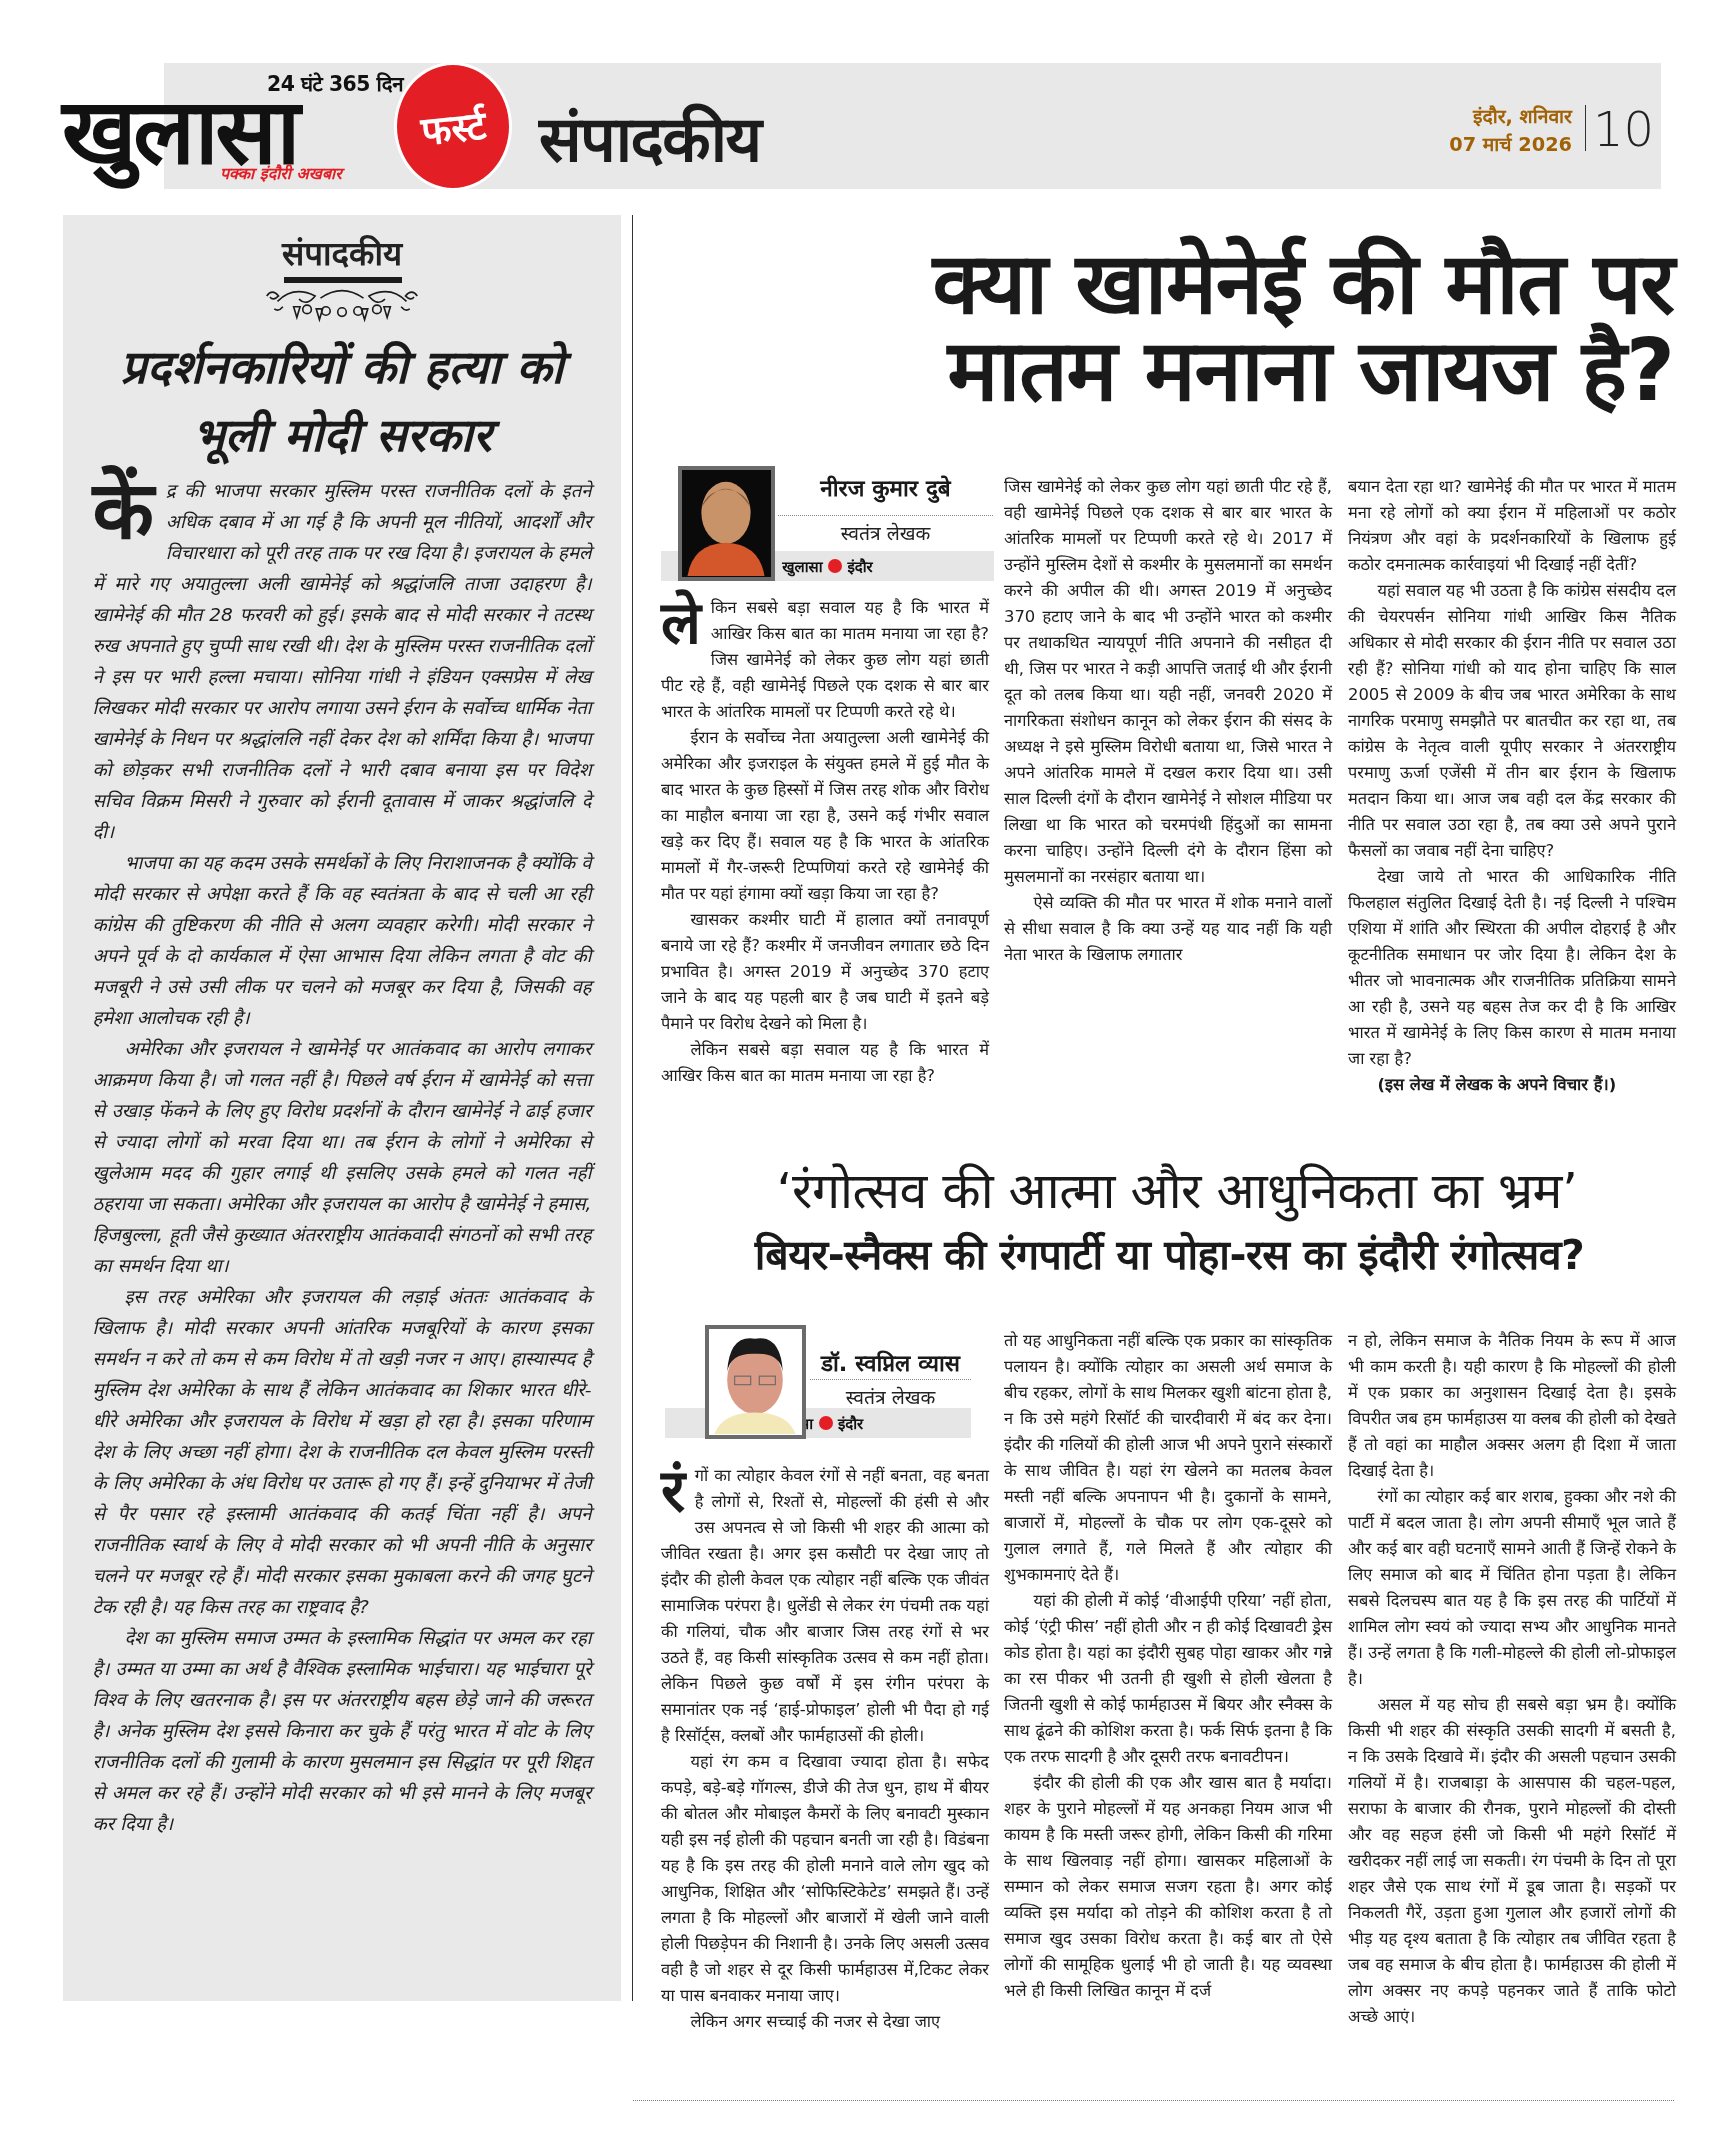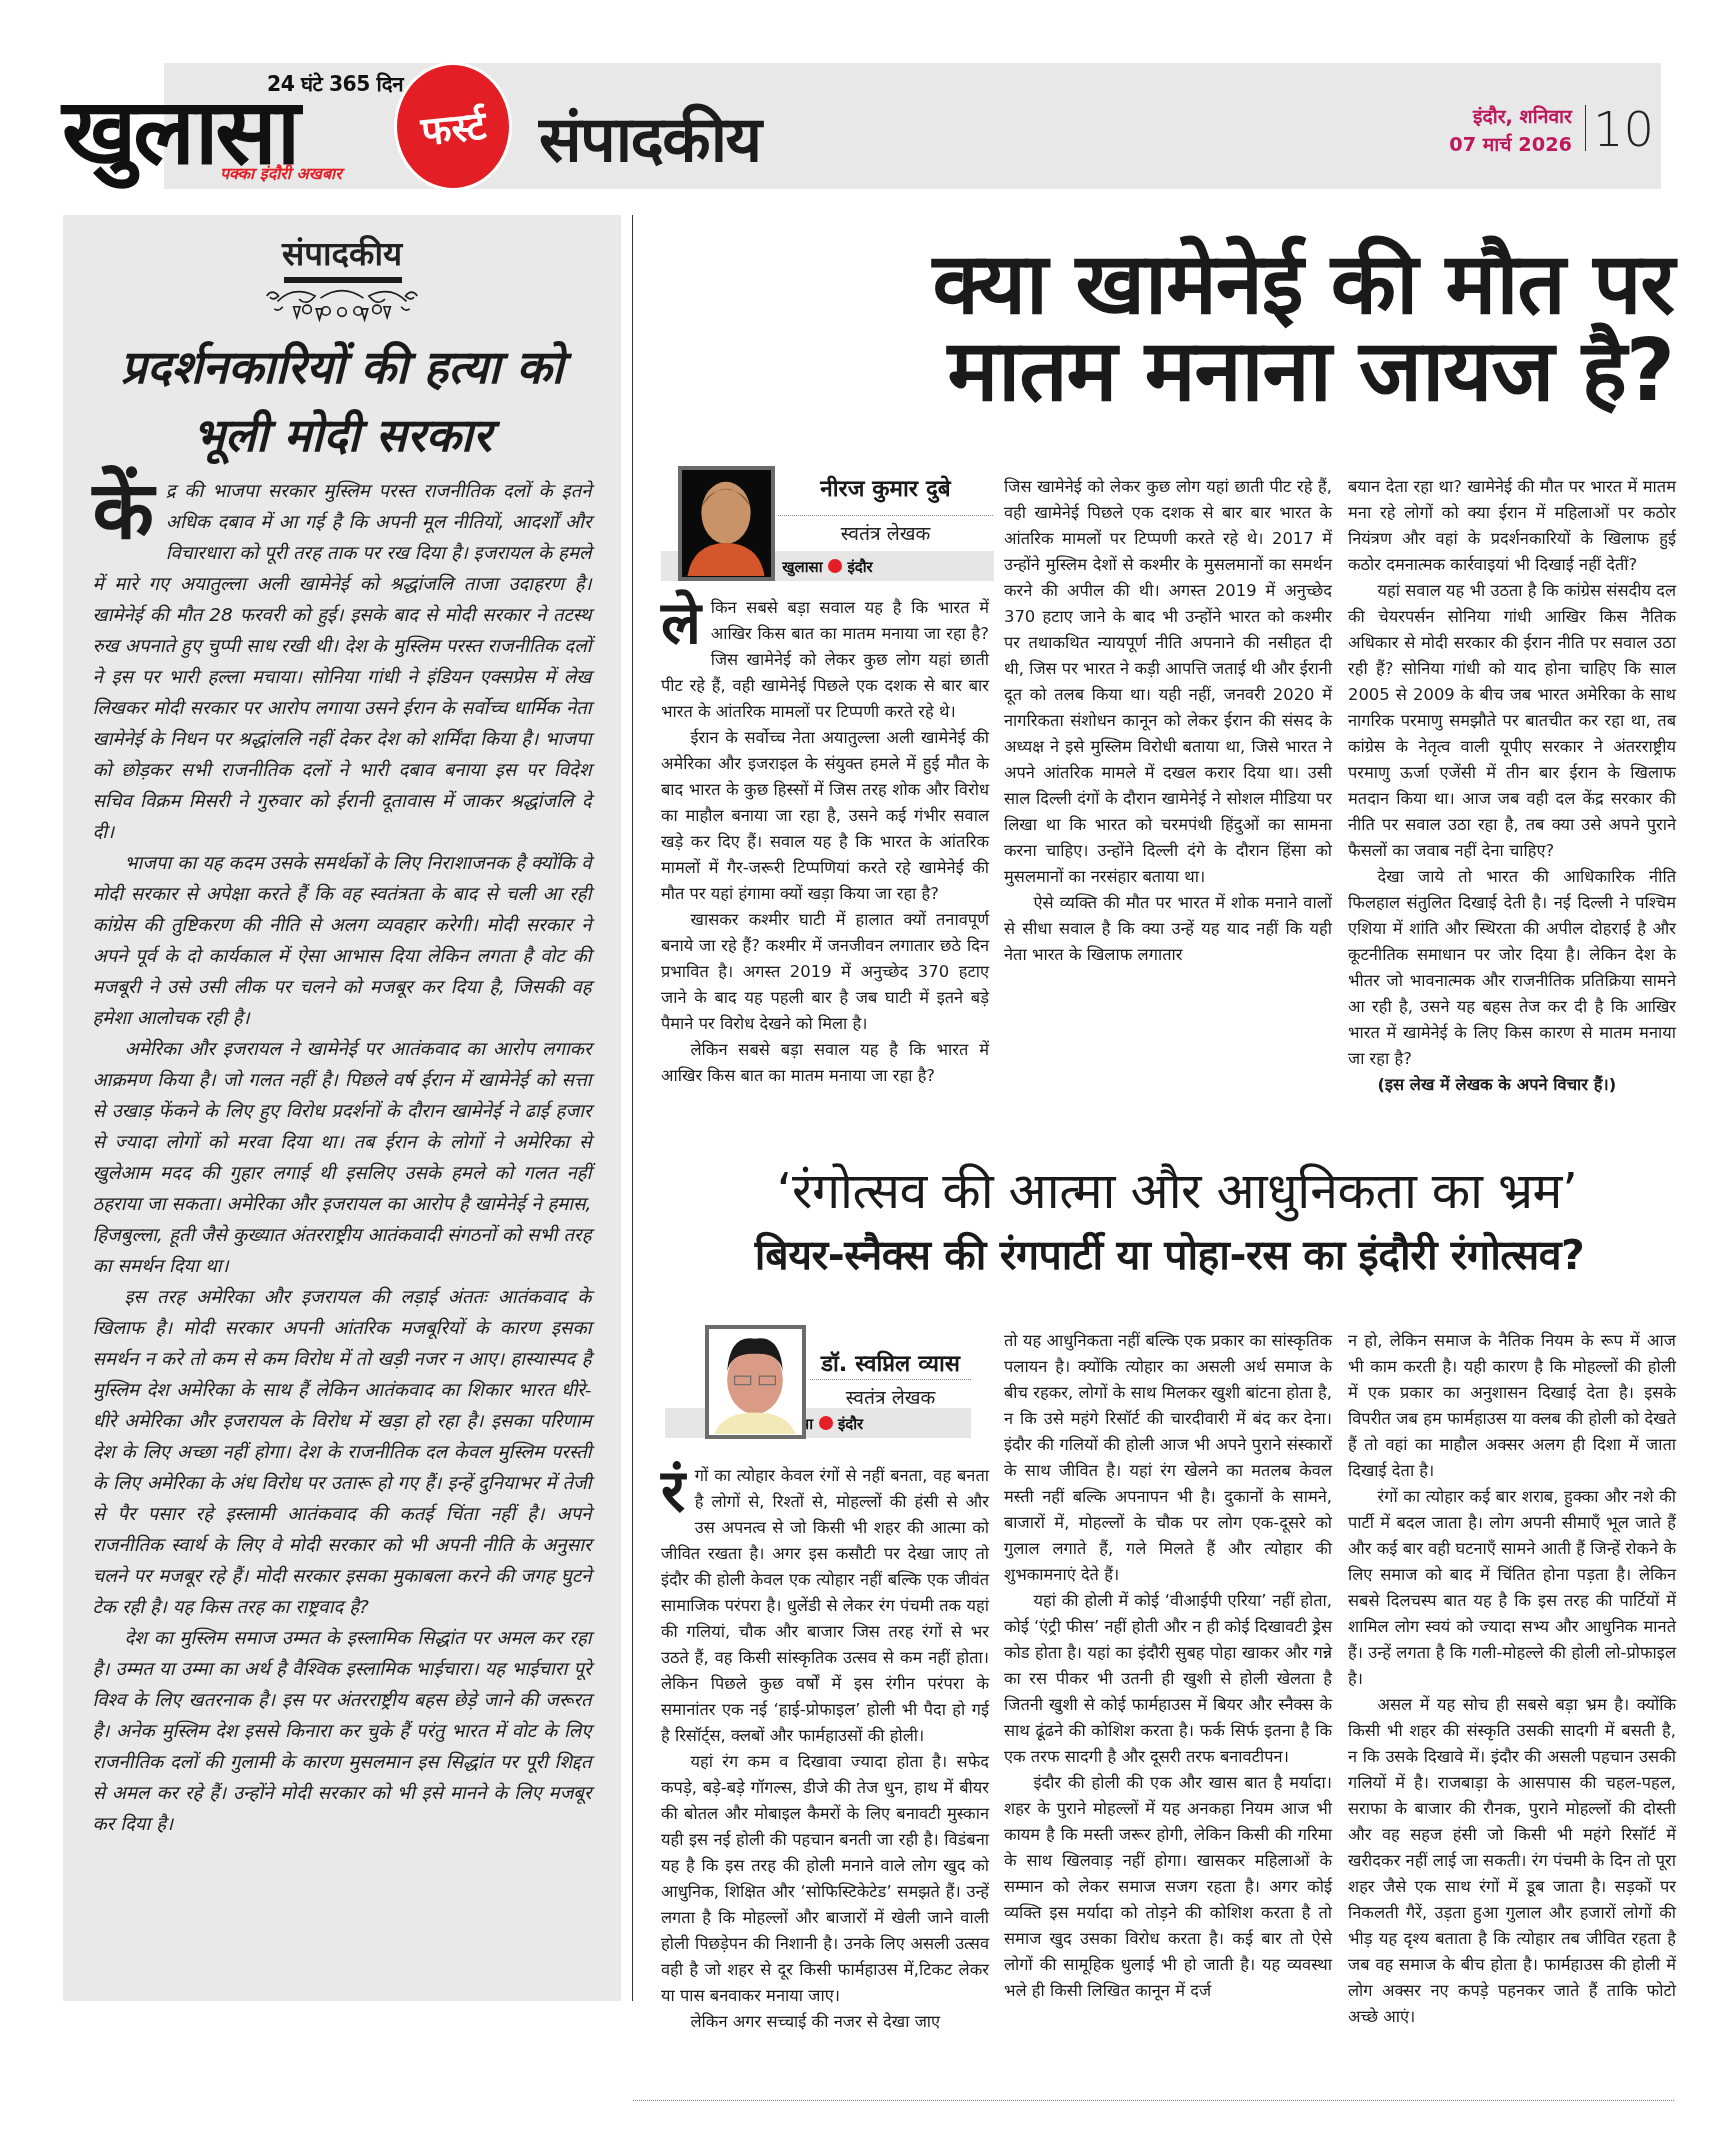--- a/index.html
+++ b/index.html
@@ -8,21 +8,21 @@
 
   
   .masthead { position: absolute; left: 0; top: 0; width: 1470px; height: 204px; }
   .mast-band { position: absolute; left: 164px; top: 63px; width: 1497px; height: 126px; background: #e8e8e8; }
   .logo-tag { position: absolute; left: 267px; top: 69px; font-size: 20.4px; font-weight: bold; color: #111; letter-spacing: -0.5px; }
   .logo-main { position: absolute; left: 62px; top: 86px; font-size: 91px; font-weight: bold; color: #111; line-height: 1; letter-spacing: -3.2px; }
   .logo-sub { position: absolute; left: 220px; top: 162px; font-size: 16px; font-weight: bold; font-style: italic; color: #e31e24; }
   .logo-circle { position: absolute; left: 394px; top: 62px; width: 118px; height: 129px; border-radius: 50%; background: #e31e24; border: 3.2px solid #fff; display: flex; align-items: center; justify-content: center; }
   .logo-circle span { color: #fff; font-size: 39px; font-weight: bold; transform: rotate(-6deg); }
   .section-title { position: absolute; left: 539px; top: 94px; font-size: 63px; font-weight: bold; color: #1c1c1c; letter-spacing: -1.6px; }
-  .dateline { position: absolute; left: 1443px; top: 103px; text-align: right; width: 129px; font-size: 19.3px; font-weight: bold; line-height: 1.45; color: #be185d; }
+  .dateline { position: absolute; left: 1443px; top: 103px; text-align: right; width: 129px; font-size: 19.3px; font-weight: bold; line-height: 1.45; color: #a16207; }
   .page-sep { position: absolute; left: 1585px; top: 105px; width: 1.1px; height: 46px; background: #333; }
   .page-num { position: absolute; left: 1593px; top: 101px; font-size: 48px; font-weight: 300; color: #222; }
 
   
   .editorial { position: absolute; left: 63px; top: 215px; width: 558px; height: 1786px; background: #e9e9e9; }
   .ed-label { position: absolute; left: 0; width: 100%; top: 15px; text-align: center; font-size: 33px; font-weight: bold; color: #222; }
   .ed-rule { position: absolute; left: 221px; top: 62px; width: 118px; height: 6.4px; background: #1c1c1c; }
   .ed-ornament { position: absolute; left: 193px; top: 70px; width: 172px; height: 38px; }
   .ed-headline { position: absolute; left: 21.5px; top: 118px; width: 515px; text-align: center; font-size: 46px; font-style: italic; font-weight: bold; line-height: 1.48; color: #1a1a1a; }
   .ed-body { position: absolute; left: 29.5px; top: 260px; width: 499px; font-size: 18.5px; font-style: italic; line-height: 31px; text-align: justify; color: #1c1c1c; }

